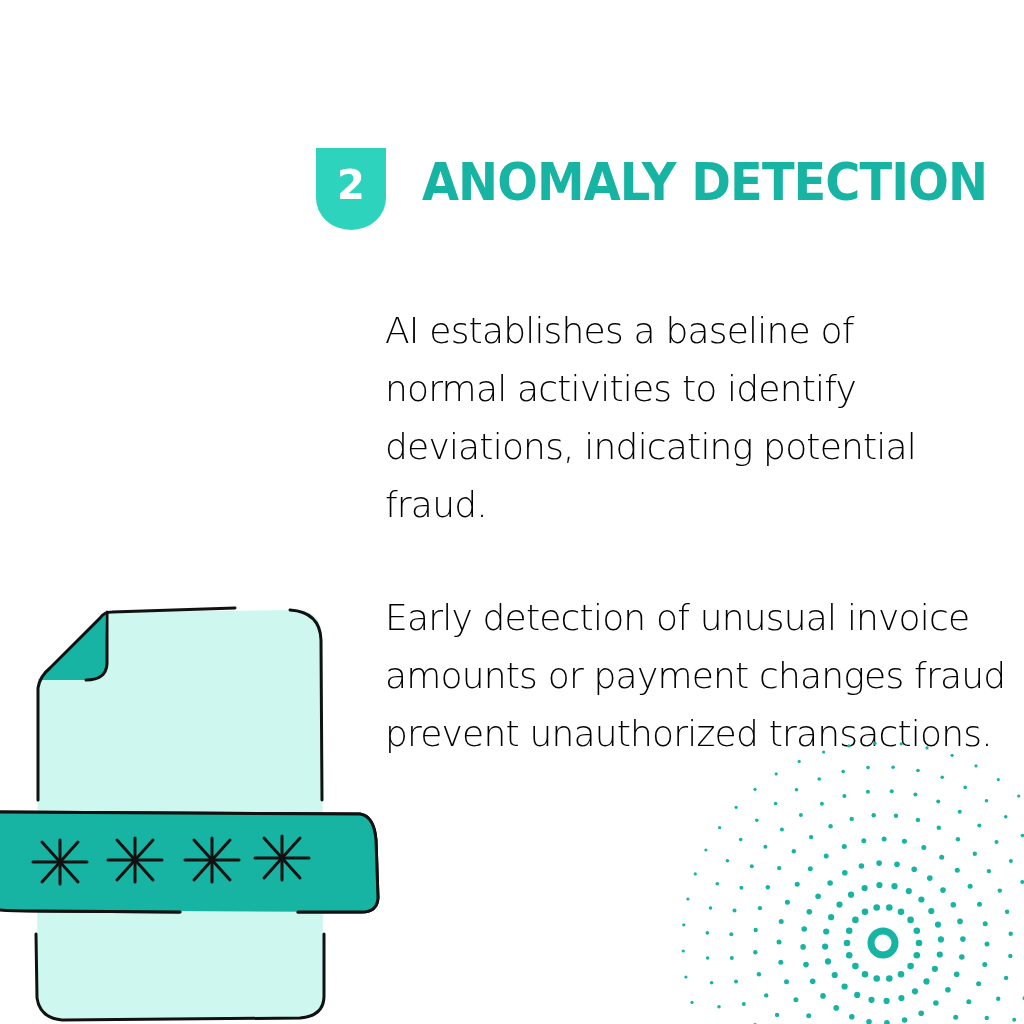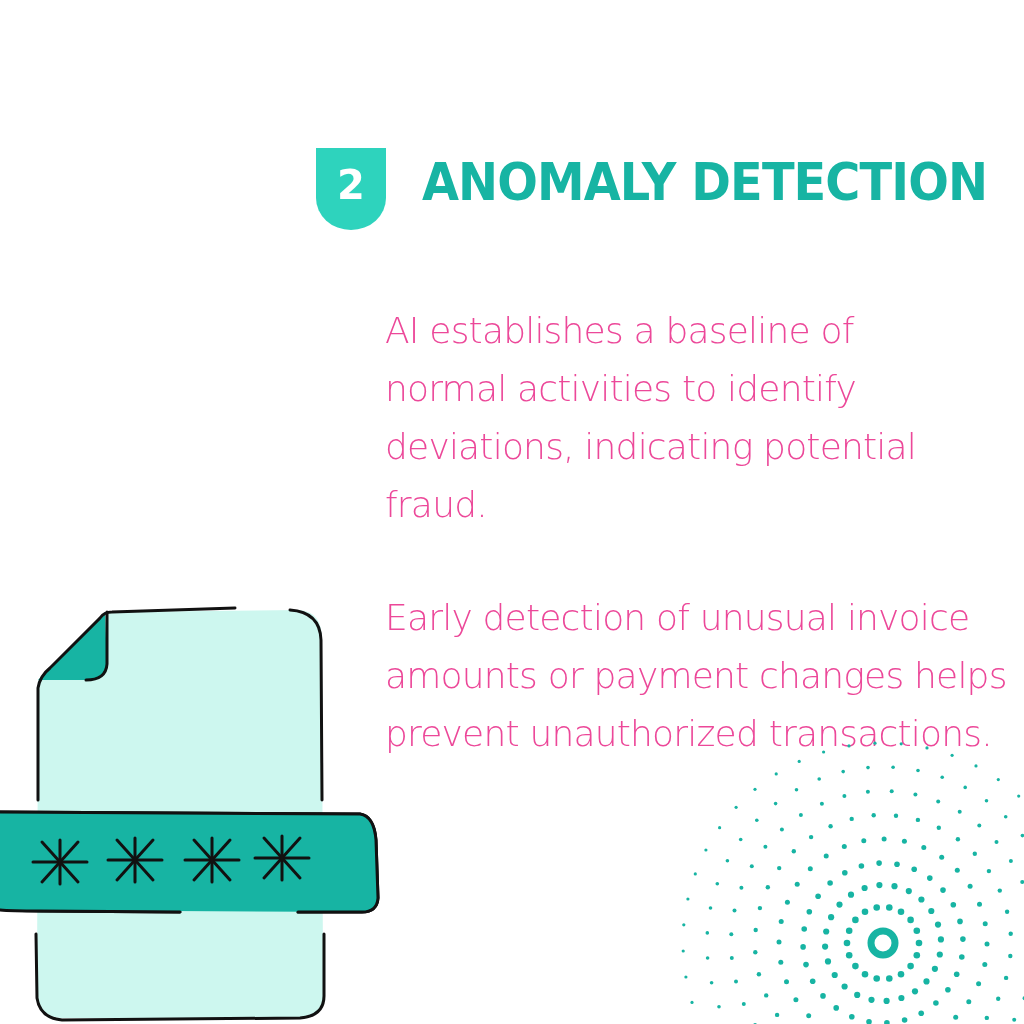--- a/index.html
+++ b/index.html
@@ -1,40 +1,40 @@
 <!DOCTYPE html>
 <html><head>
 <meta charset="utf-8">
 <style>
   html, body { margin: 0; padding: 0; }
   body { width: 1024px; height: 1024px; background: #ffffff; position: relative; overflow: hidden; font-family: "DejaVu Sans", sans-serif; }
   .badge { position: absolute; left: 316px; top: 148px; width: 70px; height: 82px; }
   .badge svg { position: absolute; left: 0; top: 0; }
   .badge-num { position: absolute; left: 0; top: 14px; width: 70px; text-align: center; color: #fff; font-weight: bold; font-size: 40px; font-family: "DejaVu Sans", sans-serif; }
   .title { position: absolute; left: 422px; top: 152px; color: #17b4a3; font-family: "DejaVu Sans", sans-serif; font-weight: bold; font-size: 52px; letter-spacing: -1px; white-space: nowrap; transform: scaleX(0.92); transform-origin: left top; }
-  .para { position: absolute; left: 385px; color: #ec4899; font-family: "DejaVu Sans", sans-serif; font-weight: 300; font-size: 36px; line-height: 58px; margin: 0; letter-spacing: -0.8px; }
+  .para { position: absolute; left: 385px; color: #000000; font-family: "DejaVu Sans", sans-serif; font-weight: 300; font-size: 36px; line-height: 58px; margin: 0; letter-spacing: -0.8px; }
   .p1 { top: 302px; width: 600px; }
   .p2 { top: 589px; width: 640px; }
   .illus { position: absolute; left: 0; top: 600px; }
   .dots { position: absolute; left: 660px; top: 720px; }
 </style>
 </head>
 <body>
 
 <div class="badge">
   <svg width="70" height="82" viewBox="0 0 70 82">
     <path d="M0 0 H70 V50 A35 32 0 0 1 0 50 Z" fill="#2ed3bd"></path>
   </svg>
   <div class="badge-num">2</div>
 </div>
 
 <div class="title">ANOMALY DETECTION</div>
 
 <p class="para p1">AI establishes a baseline of normal activities to identify deviations, indicating potential fraud.</p>
-<p class="para p2">Early detection of unusual invoice amounts or payment changes helps prevent unauthorized transactions.</p>
+<p class="para p2">Early detection of unusual invoice amounts or payment changes fraud prevent unauthorized transactions.</p>
 
 <svg class="illus" width="400" height="424" viewBox="0 600 400 424">
 
   <path d="M38 680 L105 612 L300 610 Q322 612 322 640 L323 1000 Q322 1018 300 1018 L60 1018 Q37 1016 37 996 Z" fill="#cdf7ef"></path>
 
   <path d="M38 680 L105 612 L107 665 Q106 680 90 680 Z" fill="#17b4a3"></path>
 
   <g fill="none" stroke="#111" stroke-width="3" stroke-linecap="round">
     <path d="M38 800 L38 688 Q40 676 50 668 L100 618 Q104 612 112 612 L235 608"></path>
     <path d="M290 610 Q320 612 321 640 L322 800"></path>

